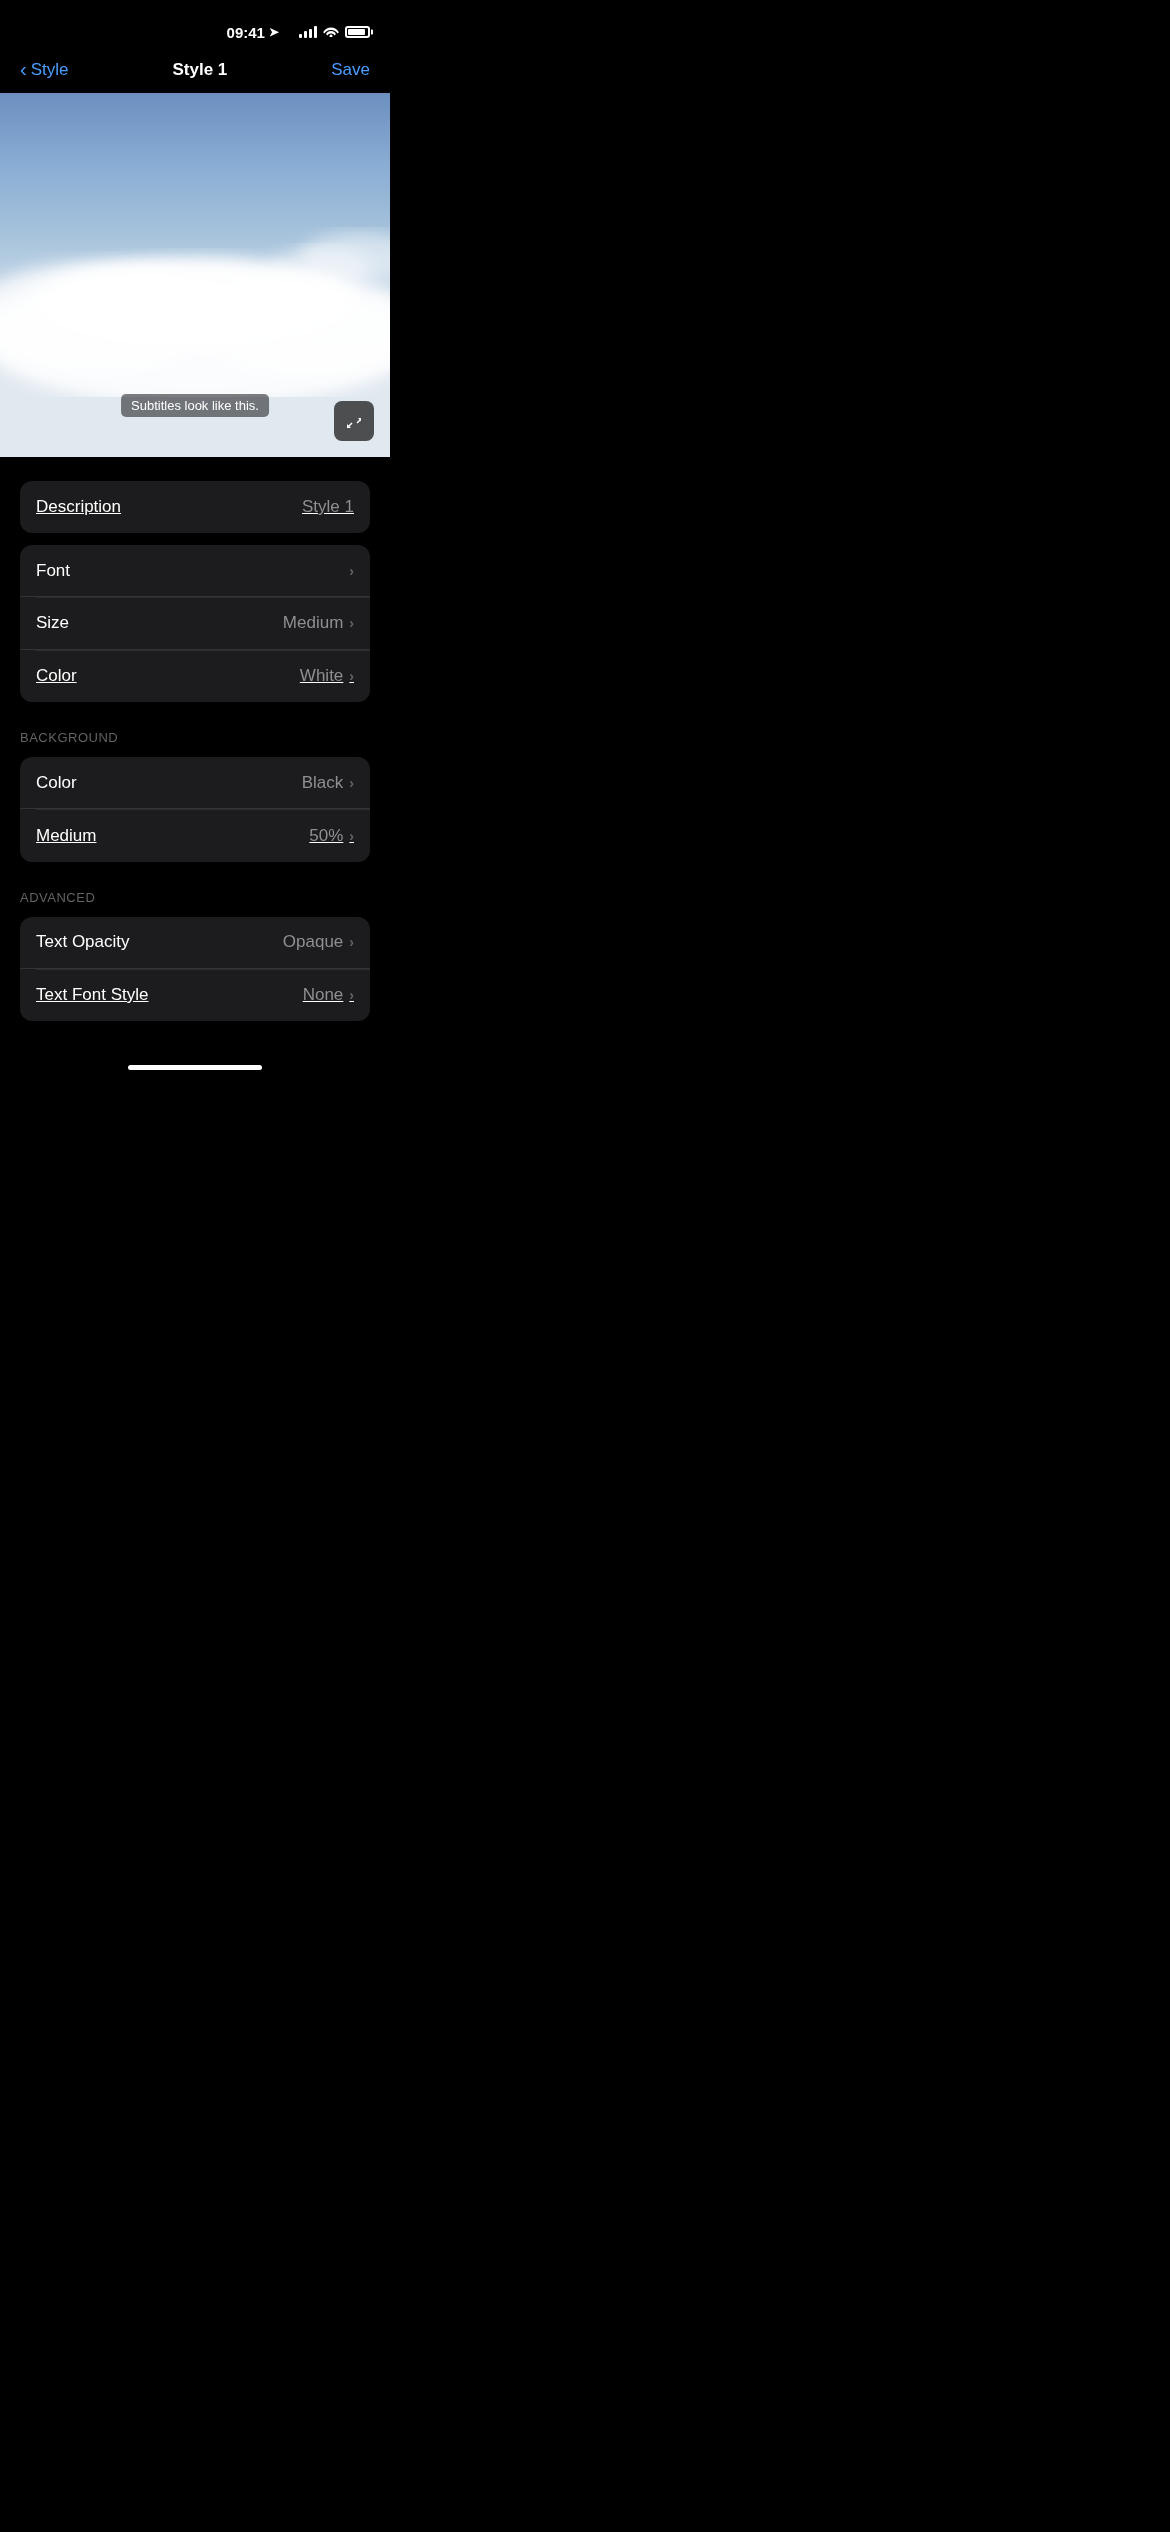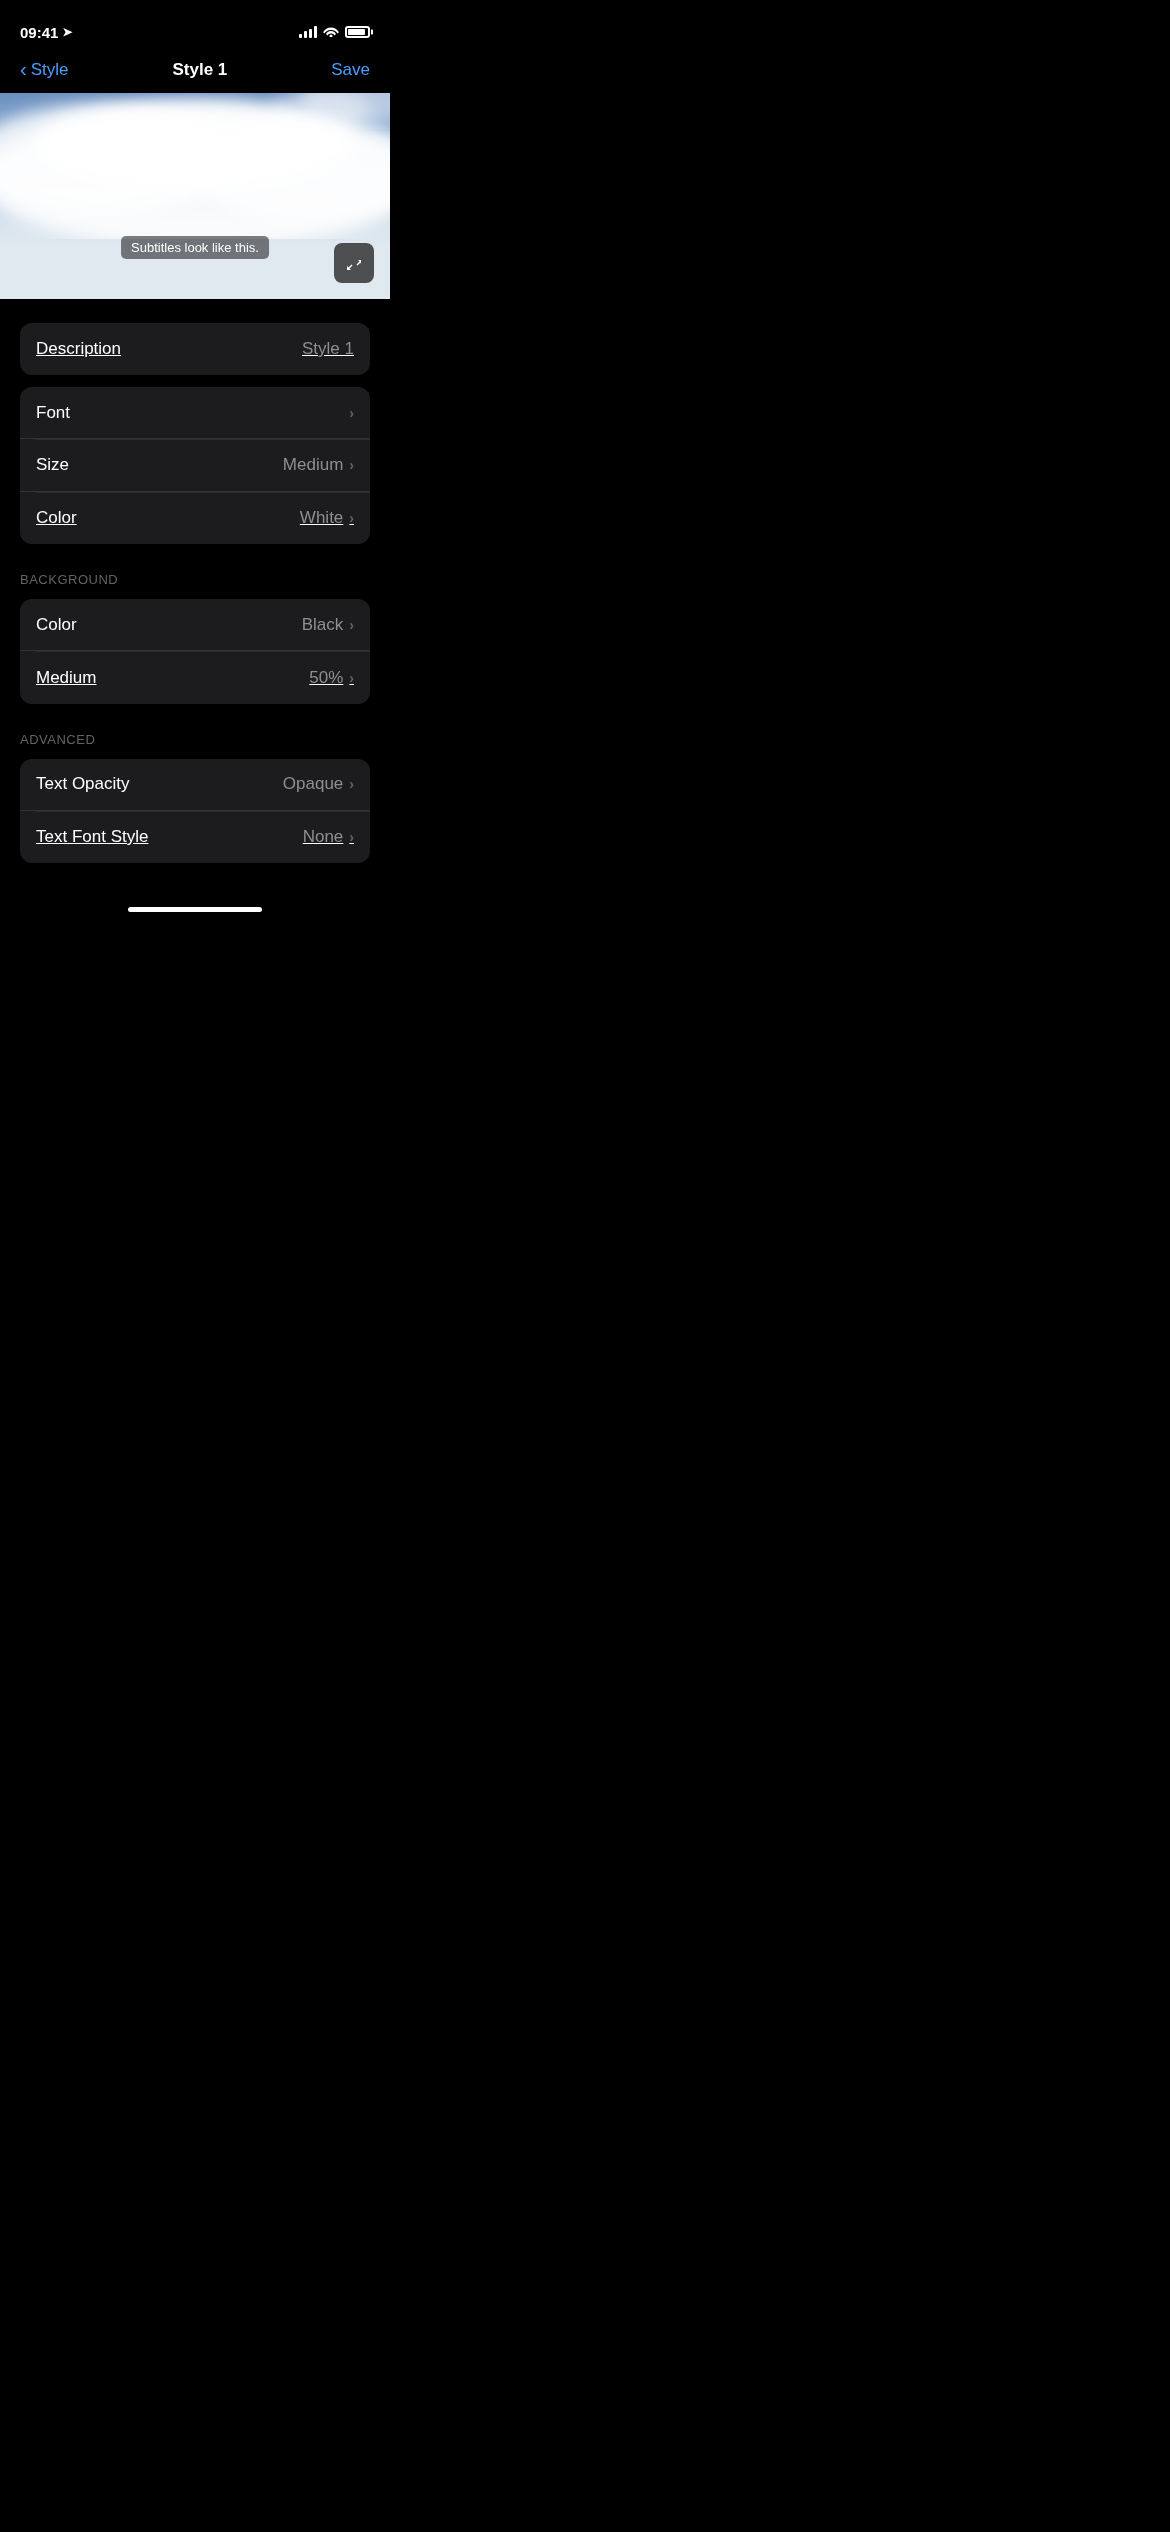--- a/index.html
+++ b/index.html
@@ -10,24 +10,25 @@
       font-family: -apple-system, 'SF Pro Display', 'Helvetica Neue', sans-serif;
       width: 390px;
       min-height: 844px;
       overflow-x: hidden;
       color: #fff;
     }
 
     
     .status-bar {
       display: flex;
-      justify-content: space-between;
+      justify-content: flex-end;
       align-items: center;
       padding: 14px 20px 0 20px;
       height: 50px;
+      gap: 20px;
     }
     .status-time {
       font-size: 15px;
       font-weight: 600;
       color: #fff;
       display: flex;
       align-items: center;
       gap: 4px;
     }
     .status-icons {
@@ -103,21 +104,21 @@
     }
     .nav-save {
       color: #4A9EFF;
       font-size: 17px;
       font-weight: 400;
     }
 
     
     .preview-area {
       width: 100%;
-      height: 206px;
+      height: 364px;
       background: linear-gradient(180deg, #6B8FBF 0%, #8AADD4 20%, #A8C4DC 40%, #C8D8E8 55%, #D8E4ED 65%, #E0E8F0 75%);
       position: relative;
       overflow: hidden;
     }
 
     
     .cloud-svg {
       position: absolute;
       bottom: 60px;
       left: 0;

